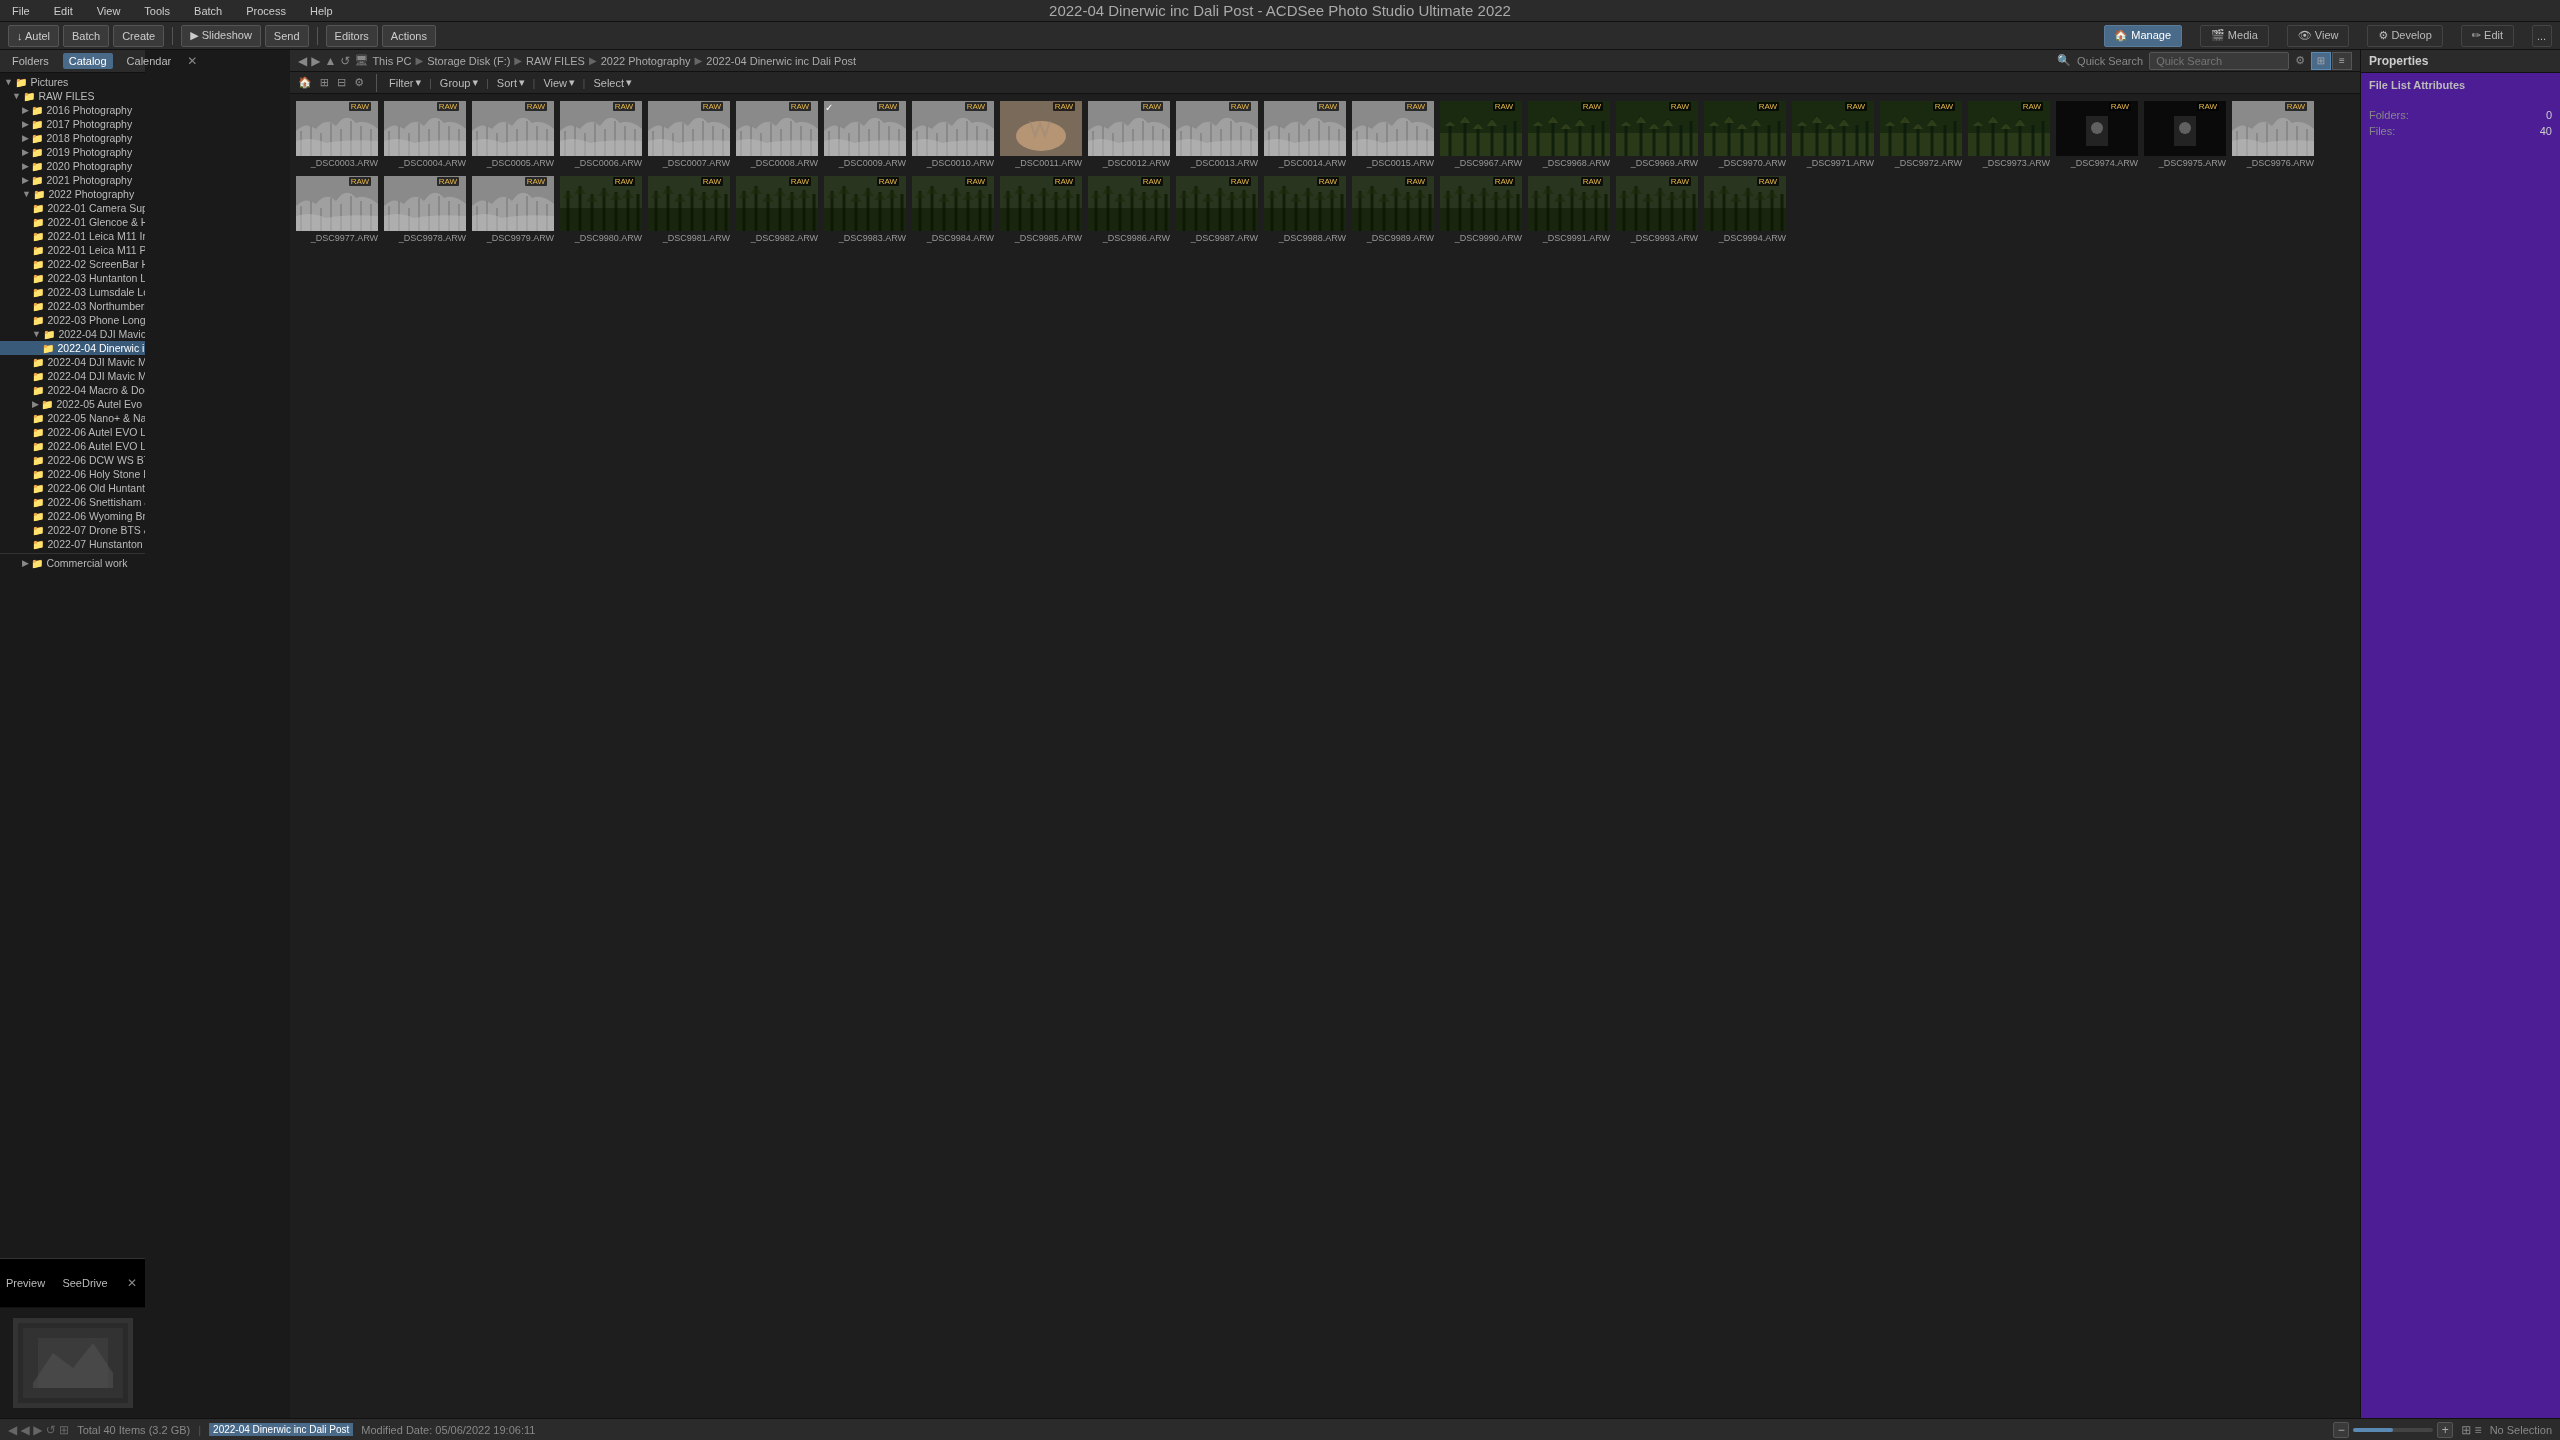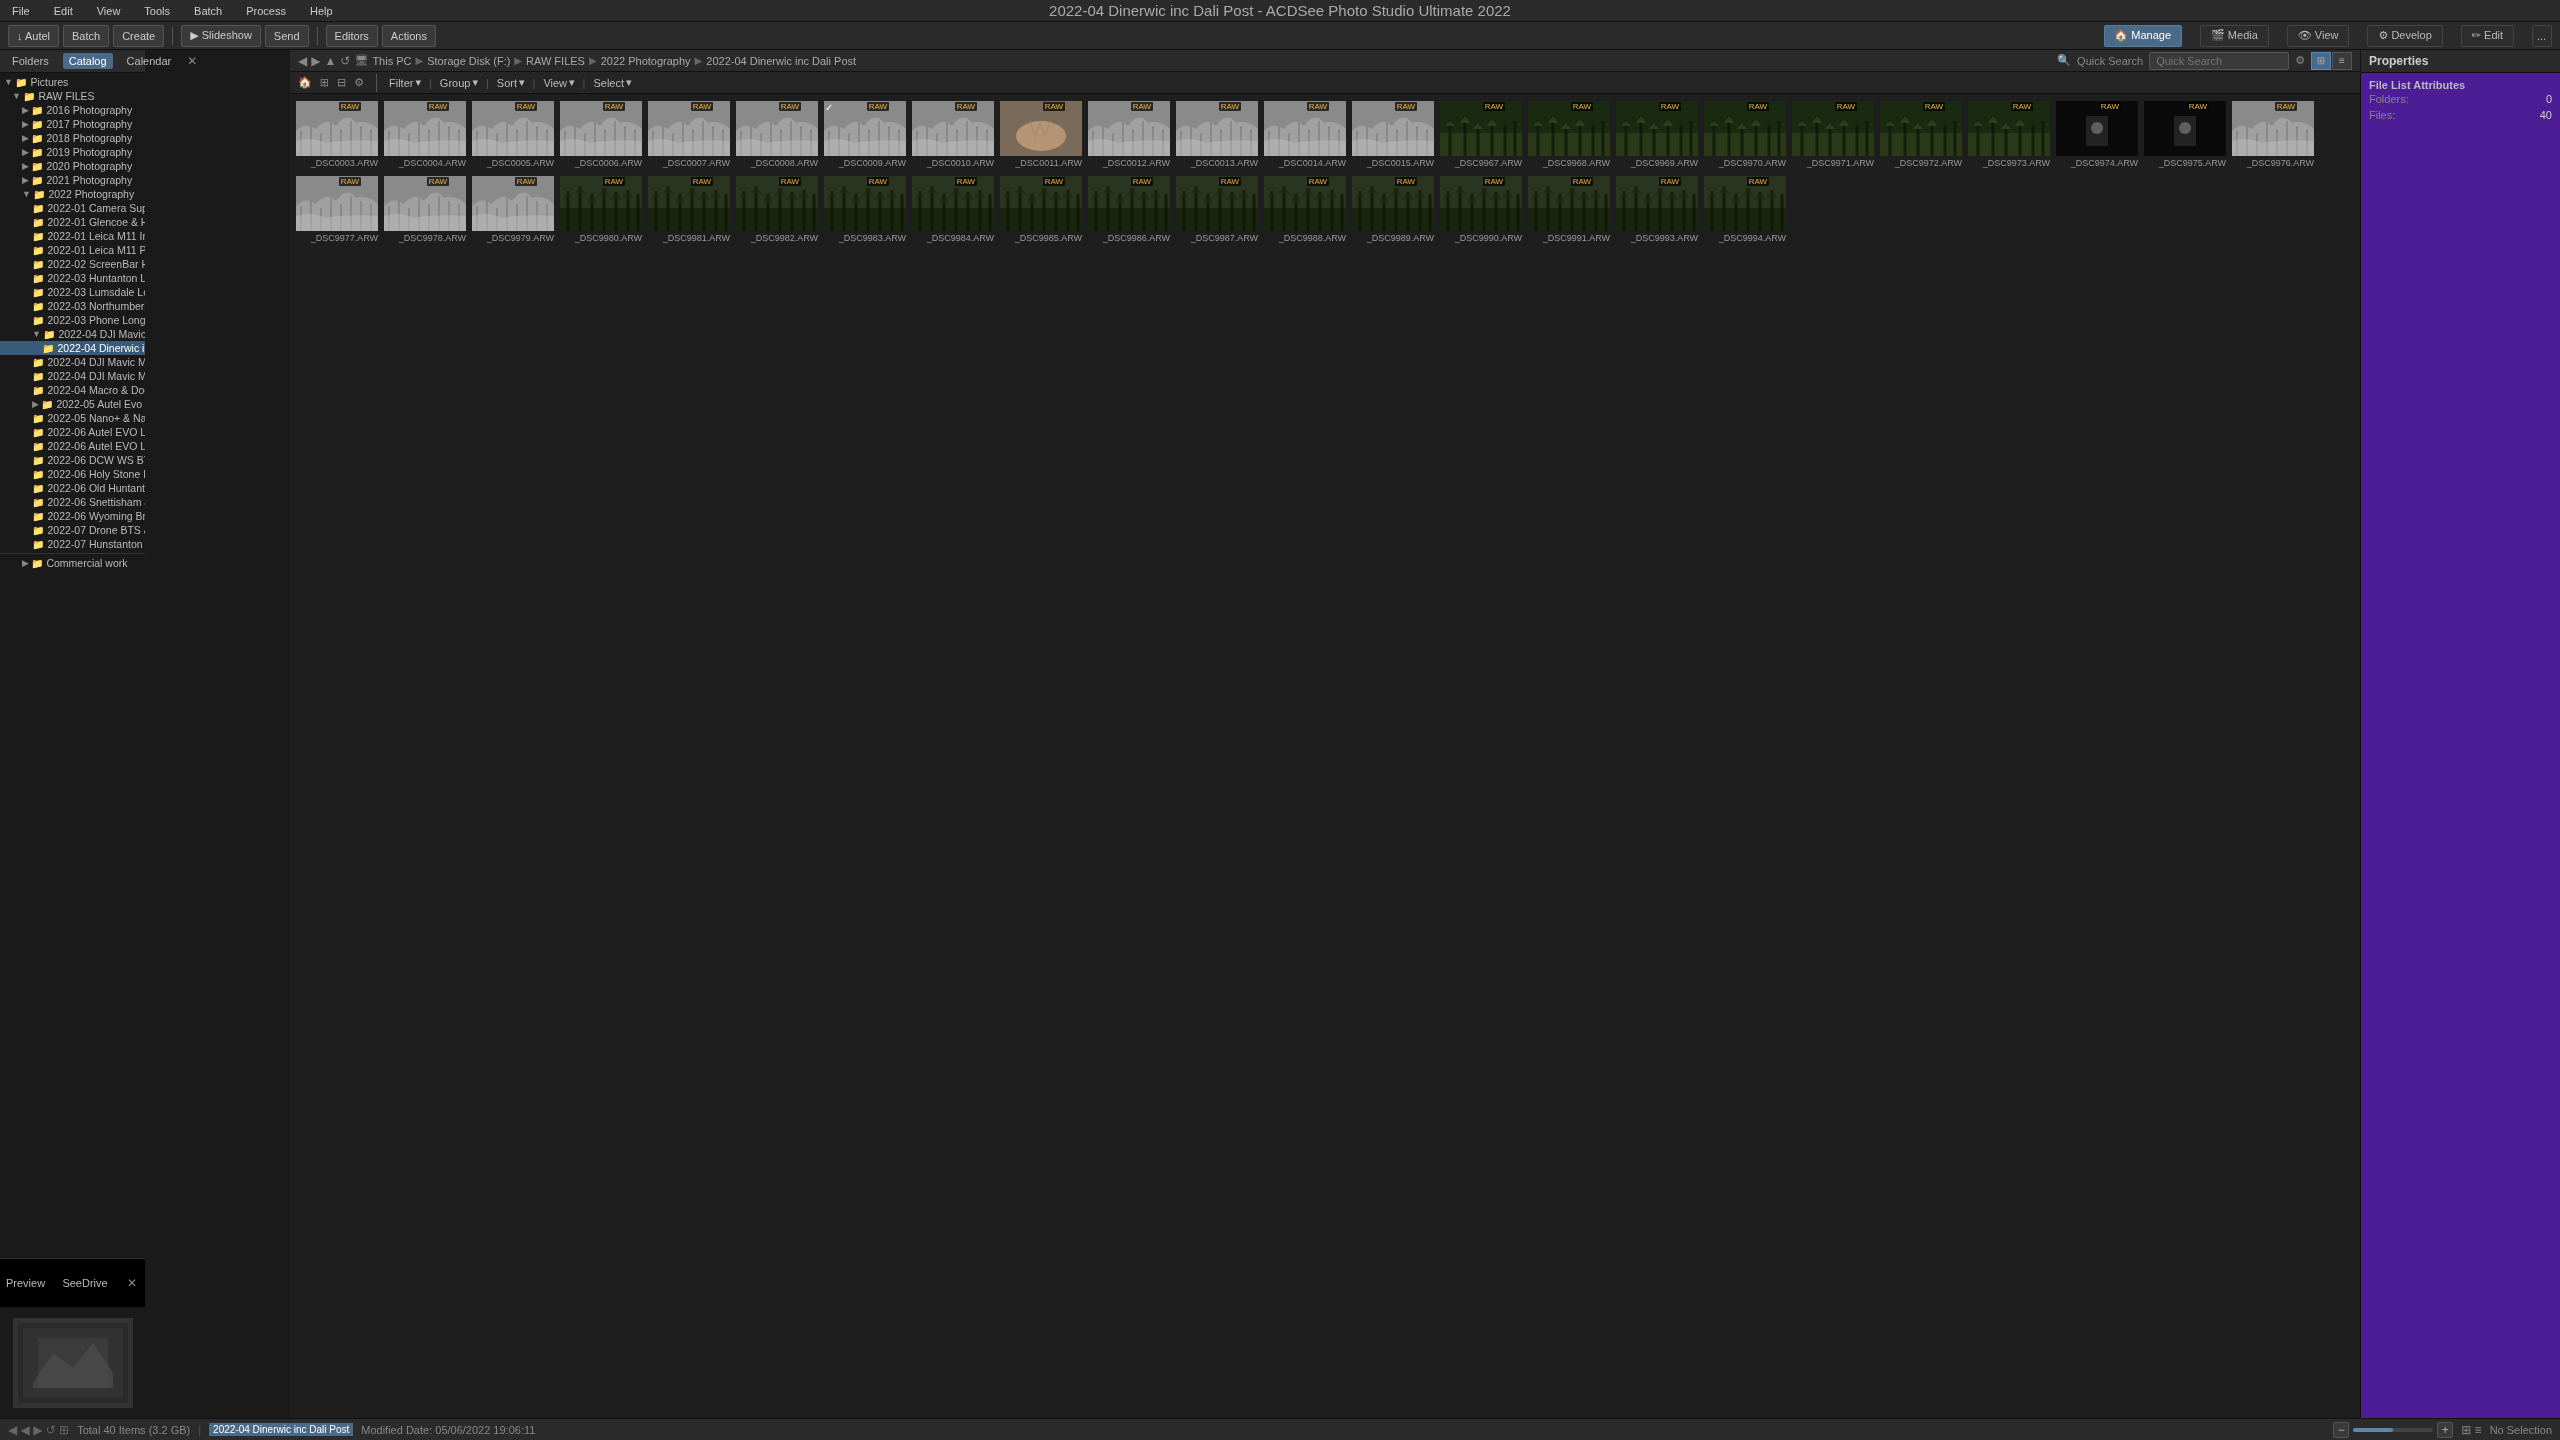--- a/index.html
+++ b/index.html
@@ -257,21 +257,21 @@
       background: #333;
       display: flex;
       align-items: center;
       justify-content: center;
       position: relative;
       overflow: hidden;
     }
     .thumb-badge {
       position: absolute;
       top: 1px;
-      right: 17px;
+      right: 7px;
       background: rgba(0,0,0,0.7);
       color: #aaa;
       font-size: 8px;
       padding: 0 2px;
       border-radius: 1px;
     }
     .thumb-badge.raw { color: #e8b84b; }
     .thumb-check {
       position: absolute;
       top: 1px;
@@ -1309,21 +1309,21 @@
 
       </div>
       <span class="thumb-name">_DSC9994.ARW</span>
     </div>
       </div>
   </div>
 
   <div class="right-panel">
     <div class="right-panel-header">Properties</div>
     <div class="properties-section">
-      <div style="font-size:11px;color:#bbb;font-weight:bold;margin-bottom:0;">File List Attributes</div>
+      <div style="font-size:11px;color:#bbb;font-weight:bold;margin-bottom:16px;">File List Attributes</div>
       <div class="prop-row">
         <span class="prop-label">Folders:</span>
         <span class="prop-value">0</span>
       </div>
       <div class="prop-row">
         <span class="prop-label">Files:</span>
         <span class="prop-value">40</span>
       </div>
     </div>
   </div>

